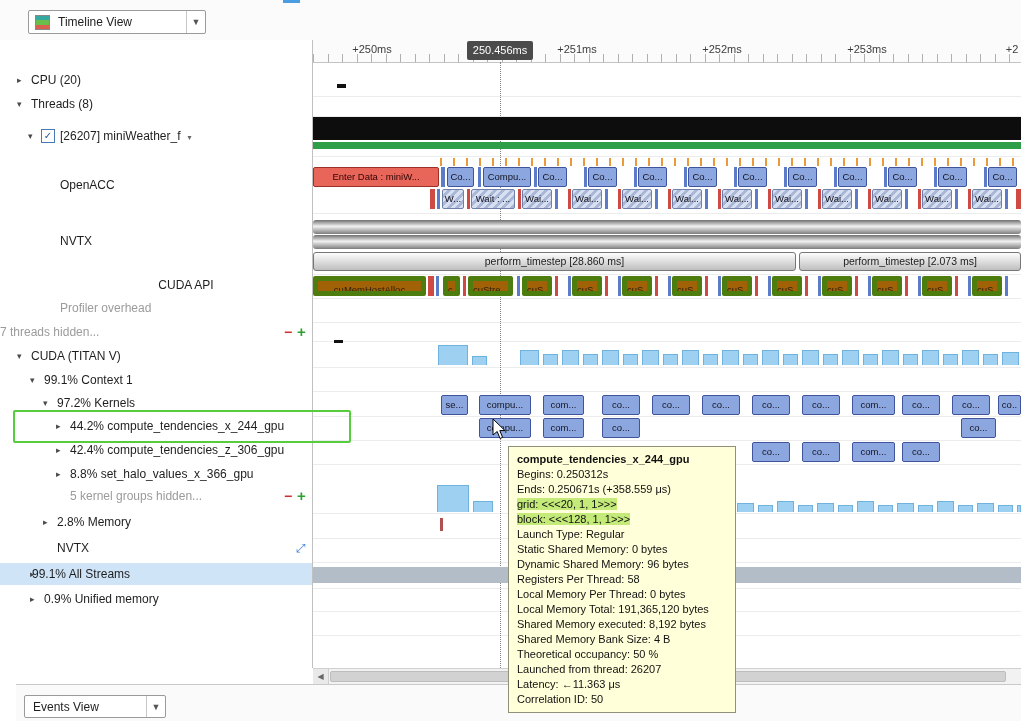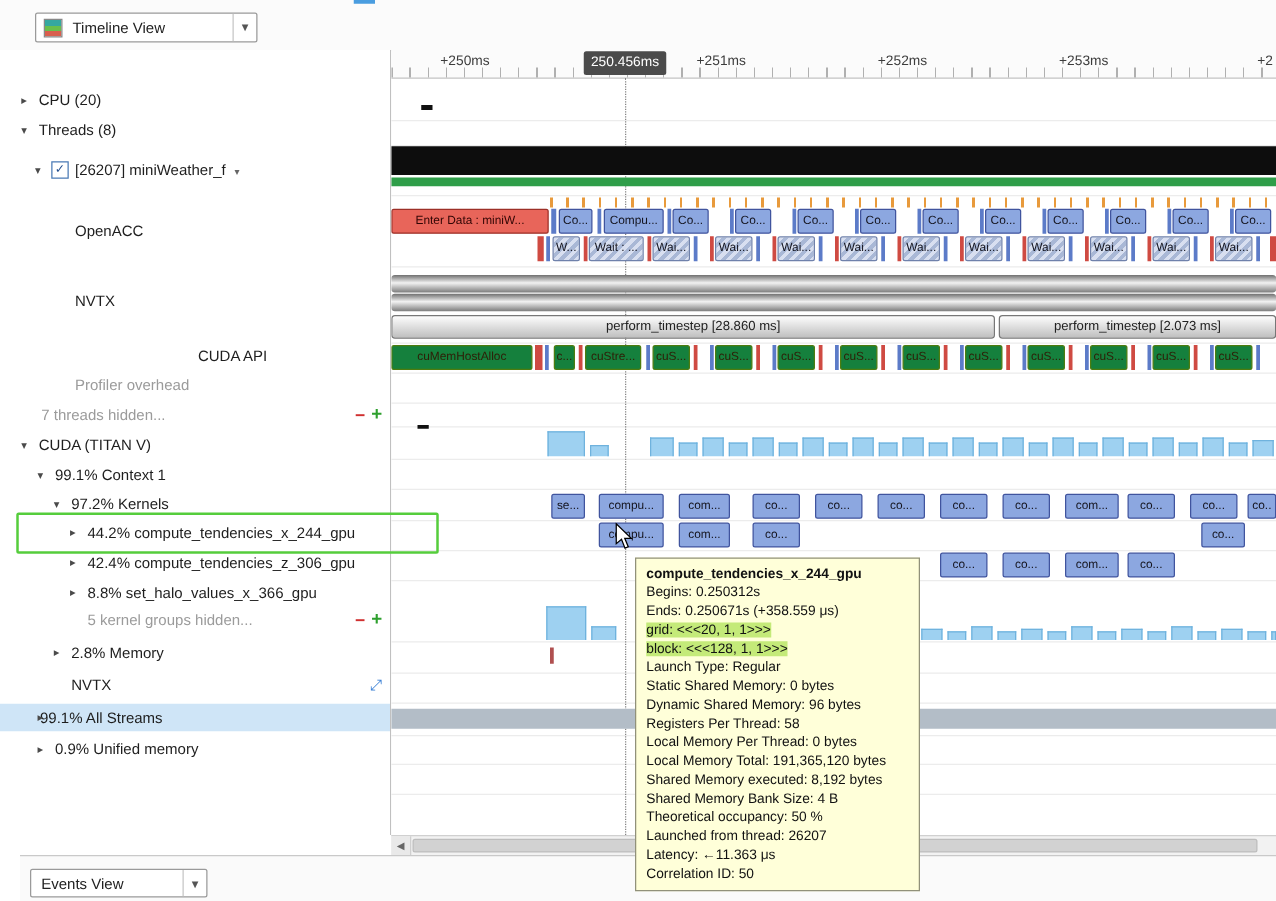--- a/index.html
+++ b/index.html
@@ -39,21 +39,21 @@
   .ruler-label{position:absolute;top:3px;transform:translateX(-50%);font-size:11px;color:#3c3c3c;white-space:nowrap;}
   #time-badge{position:absolute;left:154px;top:1px;width:66px;height:19px;background:#4b4b4b;color:#fff;font-size:11px;
       line-height:19px;text-align:center;border-radius:2px;z-index:3;}
   #cursor-line{position:absolute;top:22px;height:606px;width:0;border-left:1px dotted #858585;z-index:1;}
   .sep{position:absolute;left:0;width:708px;height:1px;background:#ececec;}
   .box{position:absolute;box-sizing:border-box;font-size:9.5px;line-height:17px;text-align:center;white-space:nowrap;
       overflow:hidden;color:#14141e;border-radius:2px;z-index:2;}
   .t-red{background:#e8655a;border:1px solid #9c2f27;color:#300504;}
   .t-acc{background:#8ca7e0;border:1px solid #40549e;}
   .t-wait{background:repeating-linear-gradient(135deg,#d8dff0 0 3px,#a9b8d6 3px 6px);border:1px solid #6f81ab;}
-  .t-api{background:#15803d;border:1px solid #4d7c0f;color:#2e2008;}
+  .t-api{background:#a16207;border:5px solid #4d7c0f;color:#2e2008;}
   .t-rs{background:#cf4a42;border:none;border-radius:0;}
   .t-bs{background:#5c7bc8;border:none;border-radius:0;}
   .range{position:absolute;box-sizing:border-box;background:linear-gradient(180deg,#fdfdfd,#bfbfbf);border:1px solid #777;
       border-radius:3px;font-size:10.5px;color:#222;text-align:center;line-height:17px;white-space:nowrap;overflow:hidden;z-index:2;}
   .gradband{position:absolute;background:linear-gradient(180deg,#6f6f6f,#f2f2f2 45%,#7c7c7c);border-radius:3px;z-index:2;}
   .tickstrip{position:absolute;background:repeating-linear-gradient(90deg,#e89a3c 0 2px,transparent 2px 13px);z-index:2;}
   .solid{position:absolute;z-index:2;}
   .utilbar{position:absolute;background:#9ed1f1;border:1px solid #6fb2dd;border-bottom:none;z-index:2;box-sizing:border-box;}
   
   #hscroll{position:absolute;left:313px;top:668px;width:708px;height:16px;background:#f2f2f2;border-top:1px solid #d0d0d0;box-sizing:border-box;}
@@ -89,21 +89,21 @@
 
   <div id="leftpanel">
     <div>
         <div class="tree-row" style="top: 31px;"><span class="arrow" style="left: 17px;">▸</span><span class="tlabel" style="margin-left: 31px;">CPU (20)</span></div>
         <div class="tree-row" style="top: 55px;"><span class="arrow" style="left: 17px;">▾</span><span class="tlabel" style="margin-left: 31px;">Threads (8)</span></div>
         <div class="tree-row" style="top: 87px;"><span class="arrow" style="left: 28px;">▾</span><span class="cbx">✓</span><span class="tlabel" style="margin-left: 60px;">[26207] miniWeather_f</span><span class="ddcaret">▾</span></div>
         <div class="tree-row" style="top: 136px;"><span class="tlabel" style="margin-left: 60px;">OpenACC</span></div>
         <div class="tree-row" style="top: 192px;"><span class="tlabel" style="margin-left: 60px;">NVTX</span></div>
         <div class="tree-row" style="top: 236px; text-align: center;"><span class="tlabel" style="margin-left: 60px;">CUDA API</span></div>
         <div class="tree-row muted" style="top: 259px;"><span class="tlabel" style="margin-left: 60px;">Profiler overhead</span></div>
-        <div class="tree-row muted" style="top: 283px;"><span class="tlabel" style="margin-left: 33px;">7 threads hidden...</span><span class="ctl-minus">−</span><span class="ctl-plus">+</span></div>
+        <div class="tree-row muted" style="top: 283px;"><span class="tlabel" style="">7 threads hidden...</span><span class="ctl-minus">−</span><span class="ctl-plus">+</span></div>
         <div class="tree-row" style="top: 307px;"><span class="arrow" style="left: 17px;">▾</span><span class="tlabel" style="margin-left: 31px;">CUDA (TITAN V)</span></div>
         <div class="tree-row" style="top: 331px;"><span class="arrow" style="left: 30px;">▾</span><span class="tlabel" style="margin-left: 44px;">99.1% Context 1</span></div>
         <div class="tree-row" style="top: 354px;"><span class="arrow" style="left: 43px;">▾</span><span class="tlabel" style="margin-left: 57px;">97.2% Kernels</span></div>
         <div class="tree-row" style="top: 377px;"><span class="arrow" style="left: 56px;">▸</span><span class="tlabel" style="margin-left: 70px;">44.2% compute_tendencies_x_244_gpu</span></div>
         <div class="tree-row" style="top: 401px;"><span class="arrow" style="left: 56px;">▸</span><span class="tlabel" style="margin-left: 70px; text-align: center;">42.4% compute_tendencies_z_306_gpu</span></div>
         <div class="tree-row" style="top: 425px;"><span class="arrow" style="left: 56px;">▸</span><span class="tlabel" style="margin-left: 70px;">8.8% set_halo_values_x_366_gpu</span></div>
         <div class="tree-row muted" style="top: 447px;"><span class="tlabel" style="margin-left: 70px;">5 kernel groups hidden...</span><span class="ctl-minus">−</span><span class="ctl-plus">+</span></div>
         <div class="tree-row" style="top: 473px;"><span class="arrow" style="left: 43px;">▸</span><span class="tlabel" style="margin-left: 57px;">2.8% Memory</span></div>
         <div class="tree-row" style="top: 499px;"><span class="tlabel" style="margin-left: 57px;">NVTX</span><span class="expand-ic">⤢</span></div>
         <div class="tree-row sel" style="top: 523px;"><span class="arrow" style="left: 30px;">▸</span><span class="tlabel" style="margin-left: 32px;">99.1% All Streams</span></div>

